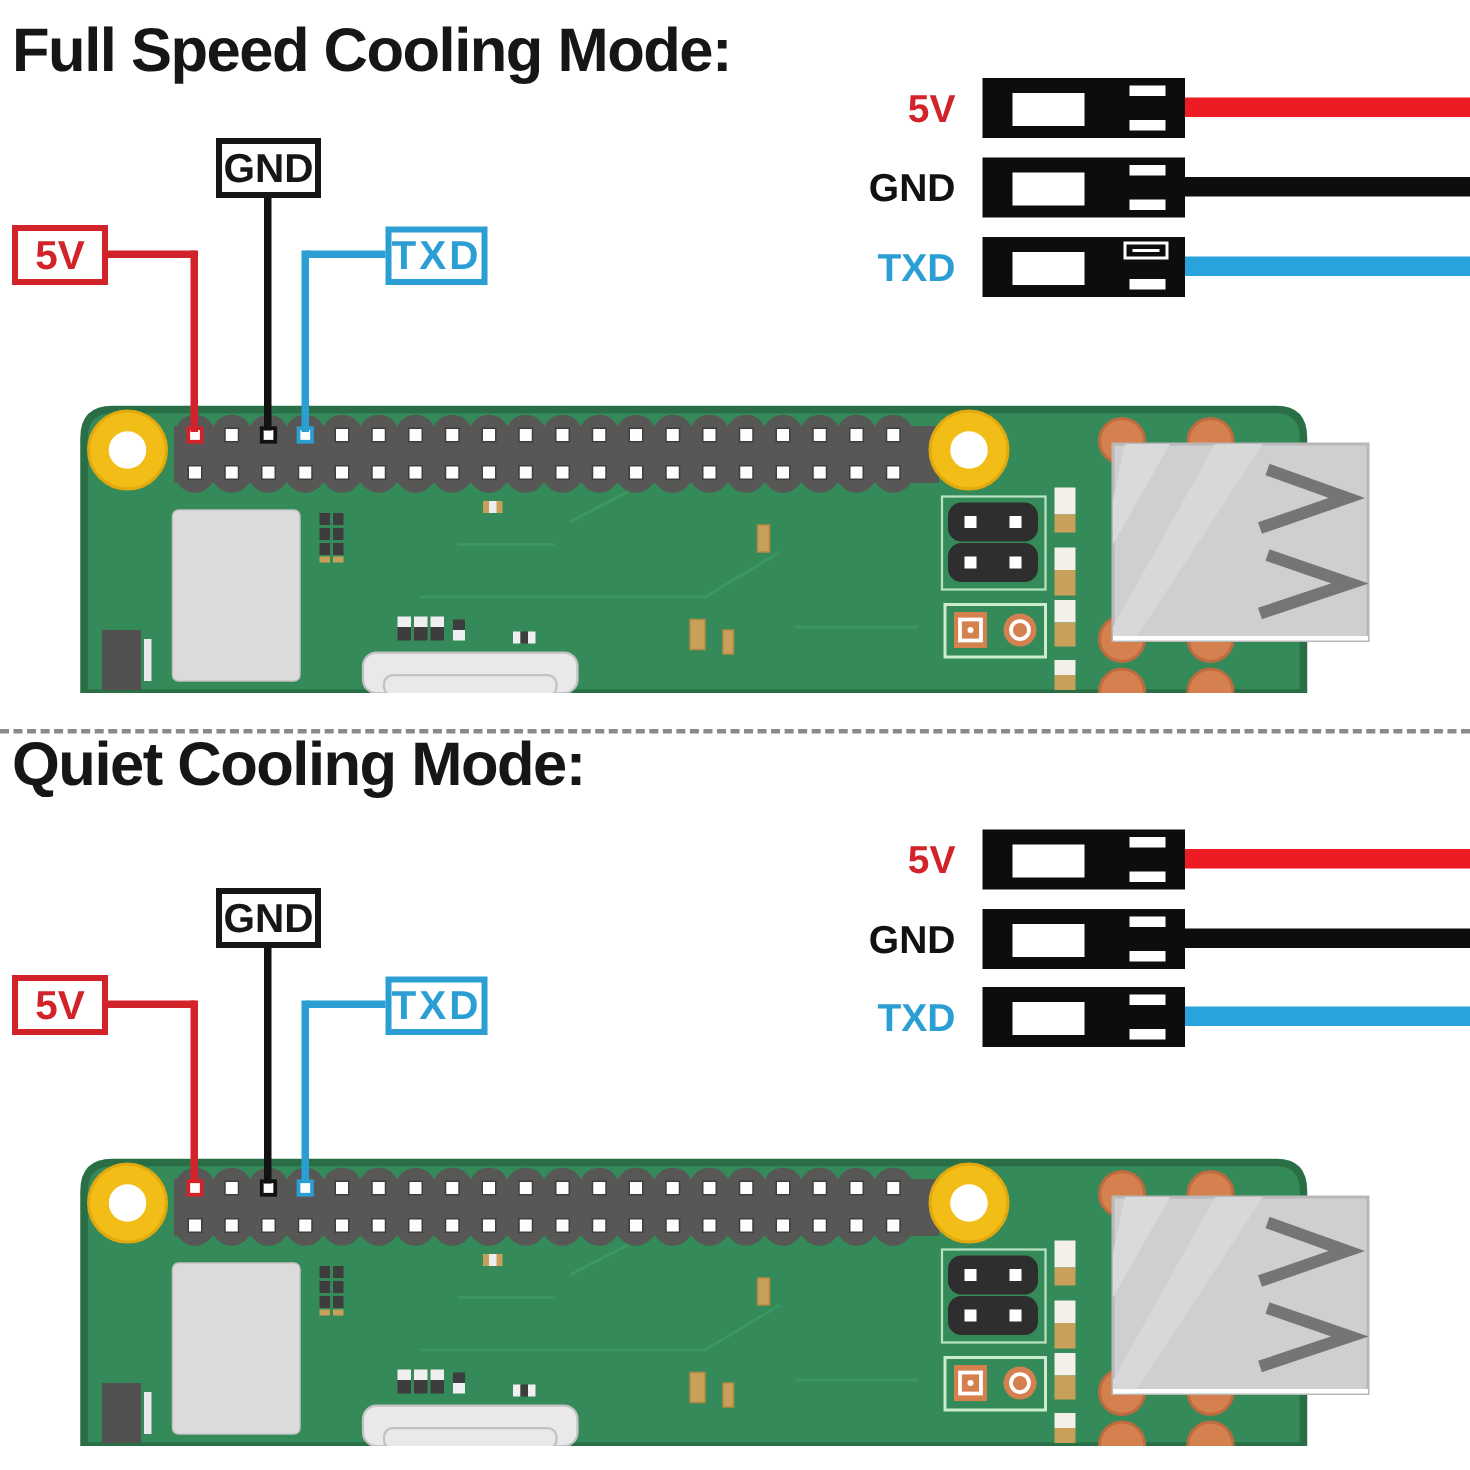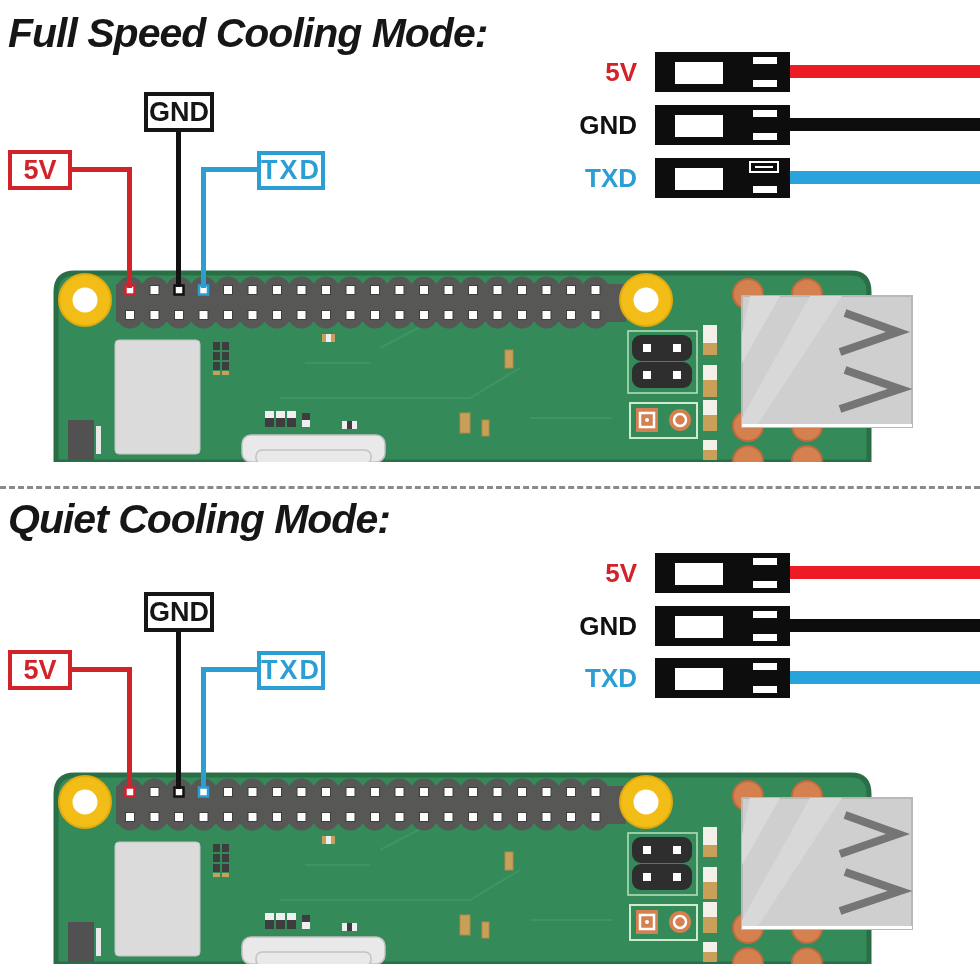--- a/index.html
+++ b/index.html
@@ -1,18 +1,18 @@
 <!DOCTYPE html>
 <html><head>
 <meta charset="utf-8">
 <style>
   html,body{margin:0;padding:0;background:#fff;}
   #canvas{position:relative;width:980px;height:980px;background:#fff;overflow:hidden;
           font-family:"Liberation Sans",sans-serif;}
-  .title{position:absolute;margin:0;font-size:41px;font-weight:bold;letter-spacing:-1px;color:#161616;font-style:italic;}
+  .title{position:absolute;margin:0;font-size:41px;font-weight:bold;letter-spacing:-1px;color:#161616;}
   
   .lbl{position:absolute;box-sizing:border-box;background:#fff;display:flex;align-items:center;
        justify-content:center;font-weight:bold;font-size:27px;z-index:3;}
   .lbl-red{border:4px solid #d2232a;color:#d2232a;}
   .lbl-black{border:4px solid #161616;color:#161616;}
   .lbl-blue{border:4px solid #2b9fd4;color:#2b9fd4;letter-spacing:2px;}
   
   .wseg{position:absolute;z-index:2;}
   .w-red{background:#d2232a;}
   .w-black{background:#111;}
@@ -281,21 +281,21 @@
     <div class="cwire cw-blue" style="top:171px"></div>
 
     <svg class="board" style="top:268px" viewBox="0 0 870 194">
       <use href="#pi-board"></use>
     </svg>
   </section>
 
   <div class="separator"></div>
 
   <section>
-    <h1 class="title" style="left:8px;top:496px">Quiet Cooling Mode:</h1>
+    <h1 class="title" style="left:8px;top:486px">Quiet Cooling Mode:</h1>
 
     <div class="lbl lbl-black" style="left:144px;top:592px;width:70px;height:40px">GND</div>
     <div class="lbl lbl-red" style="left:8px;top:650px;width:64px;height:40px">5V</div>
     <div class="lbl lbl-blue" style="left:257px;top:651px;width:68px;height:39px">TXD</div>
 
     <div class="wseg w-red" style="left:70px;top:667px;width:60px;height:5px"></div>
     <div class="wseg w-red" style="left:127px;top:667px;width:5px;height:121px"></div>
     <div class="wseg w-black" style="left:176px;top:630px;width:5px;height:159px"></div>
     <div class="wseg w-blue" style="left:204px;top:667px;width:56px;height:5px"></div>
     <div class="wseg w-blue" style="left:201px;top:667px;width:5px;height:121px"></div>

